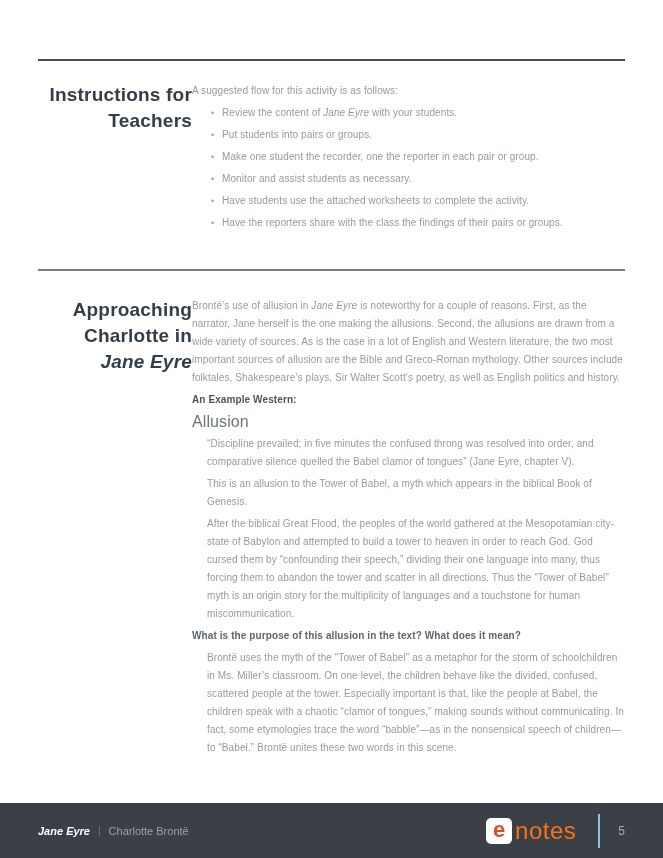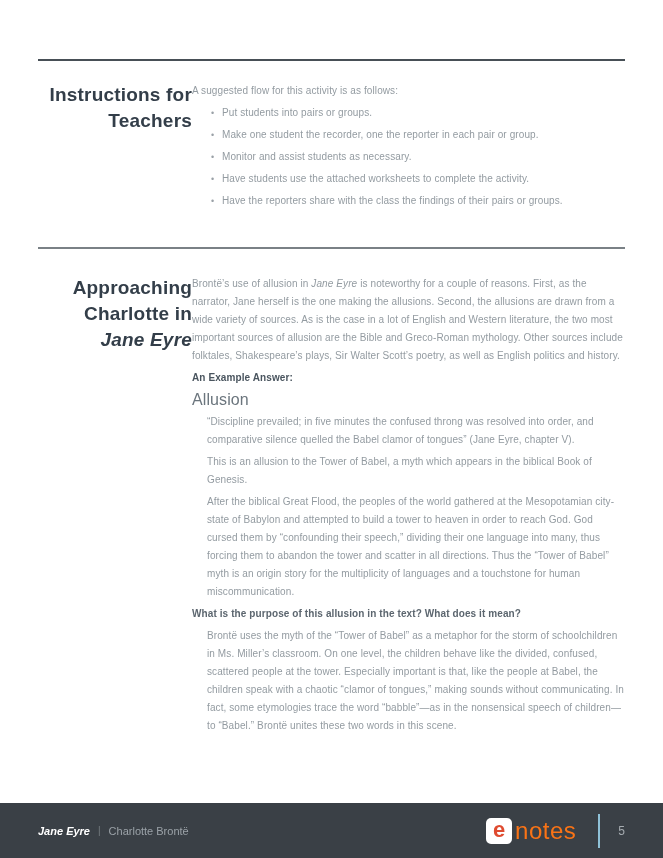--- a/index.html
+++ b/index.html
@@ -145,38 +145,39 @@
 
     <hr class="divider divider-dark">
 
     <section class="row sec1">
       <div class="col-left">
         <h2 class="sec-heading">Instructions for Teachers</h2>
       </div>
       <div class="col-right">
         <p class="body-text intro">A suggested flow for this activity is as follows:</p>
         <ul class="bullet-list">
+          <li><span>Review the content of </span><em>Jane Eyre</em><span> with your students.</span></li>
           <li>Put students into pairs or groups.</li>
           <li>Make one student the recorder, one the reporter in each pair or group.</li>
           <li>Monitor and assist students as necessary.</li>
           <li>Have students use the attached worksheets to complete the activity.</li>
           <li>Have the reporters share with the class the findings of their pairs or groups.</li>
         </ul>
       </div>
     </section>
 
     <hr class="divider divider-light">
 
     <section class="row sec2">
       <div class="col-left">
         <h2 class="sec-heading"><span>Approaching Charlotte in </span><em>Jane Eyre</em></h2>
       </div>
       <div class="col-right">
         <p class="body-text"><span>Brontë’s use of allusion in </span><em>Jane Eyre</em><span> is noteworthy for a couple of reasons. First, as the narrator, Jane herself is the one making the allusions. Second, the allusions are drawn from a wide variety of sources. As is the case in a lot of English and Western literature, the two most important sources of allusion are the Bible and Greco-Roman mythology. Other sources include folktales, Shakespeare’s plays, Sir Walter Scott’s poetry, as well as English politics and history.</span></p>
-        <p class="label-bold">An Example Answer:</p>
+        <p class="label-bold">An Example Western:</p>
         <p class="label-plain">Allusion</p>
         <p class="body-text indented">“Discipline prevailed; in five minutes the confused throng was resolved into order, and comparative silence quelled the Babel clamor of tongues” (Jane Eyre, chapter V).</p>
         <p class="body-text indented">This is an allusion to the Tower of Babel, a myth which appears in the biblical Book of Genesis.</p>
         <p class="body-text indented">After the biblical Great Flood, the peoples of the world gathered at the Mesopotamian city-state of Babylon and attempted to build a tower to heaven in order to reach God. God cursed them by “confounding their speech,” dividing their one language into many, thus forcing them to abandon the tower and scatter in all directions. Thus the “Tower of Babel” myth is an origin story for the multiplicity of languages and a touchstone for human miscommunication.</p>
         <p class="question">What is the purpose of this allusion in the text? What does it mean?</p>
         <p class="body-text indented">Brontë uses the myth of the “Tower of Babel” as a metaphor for the storm of schoolchildren in Ms. Miller’s classroom. On one level, the children behave like the divided, confused, scattered people at the tower. Especially important is that, like the people at Babel, the children speak with a chaotic “clamor of tongues,” making sounds without communicating. In fact, some etymologies trace the word “babble”—as in the nonsensical speech of children—to “Babel.” Brontë unites these two words in this scene.</p>
       </div>
     </section>
 
   </div>

